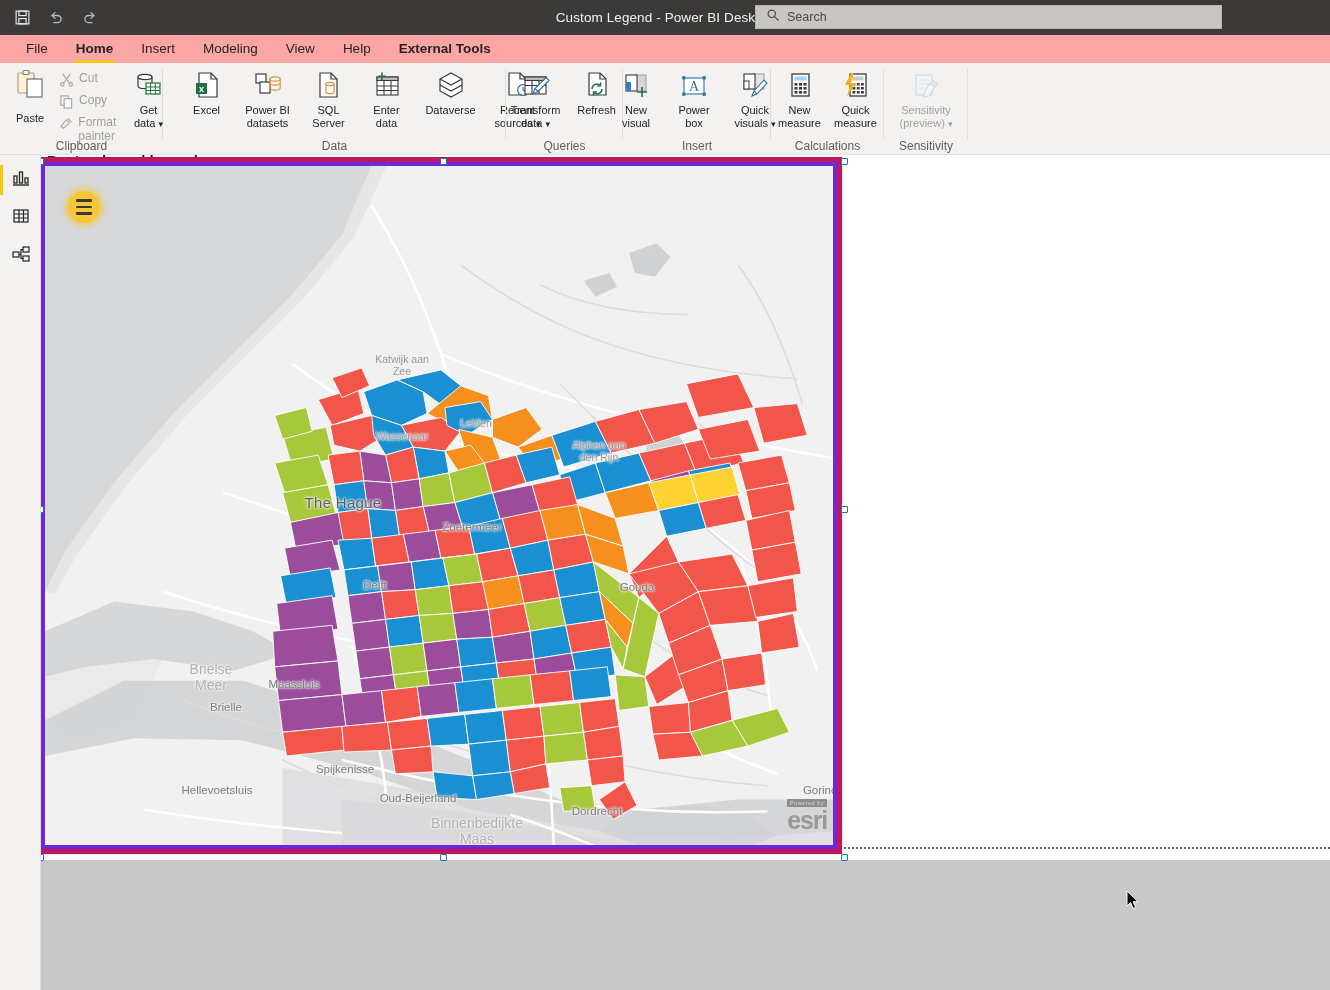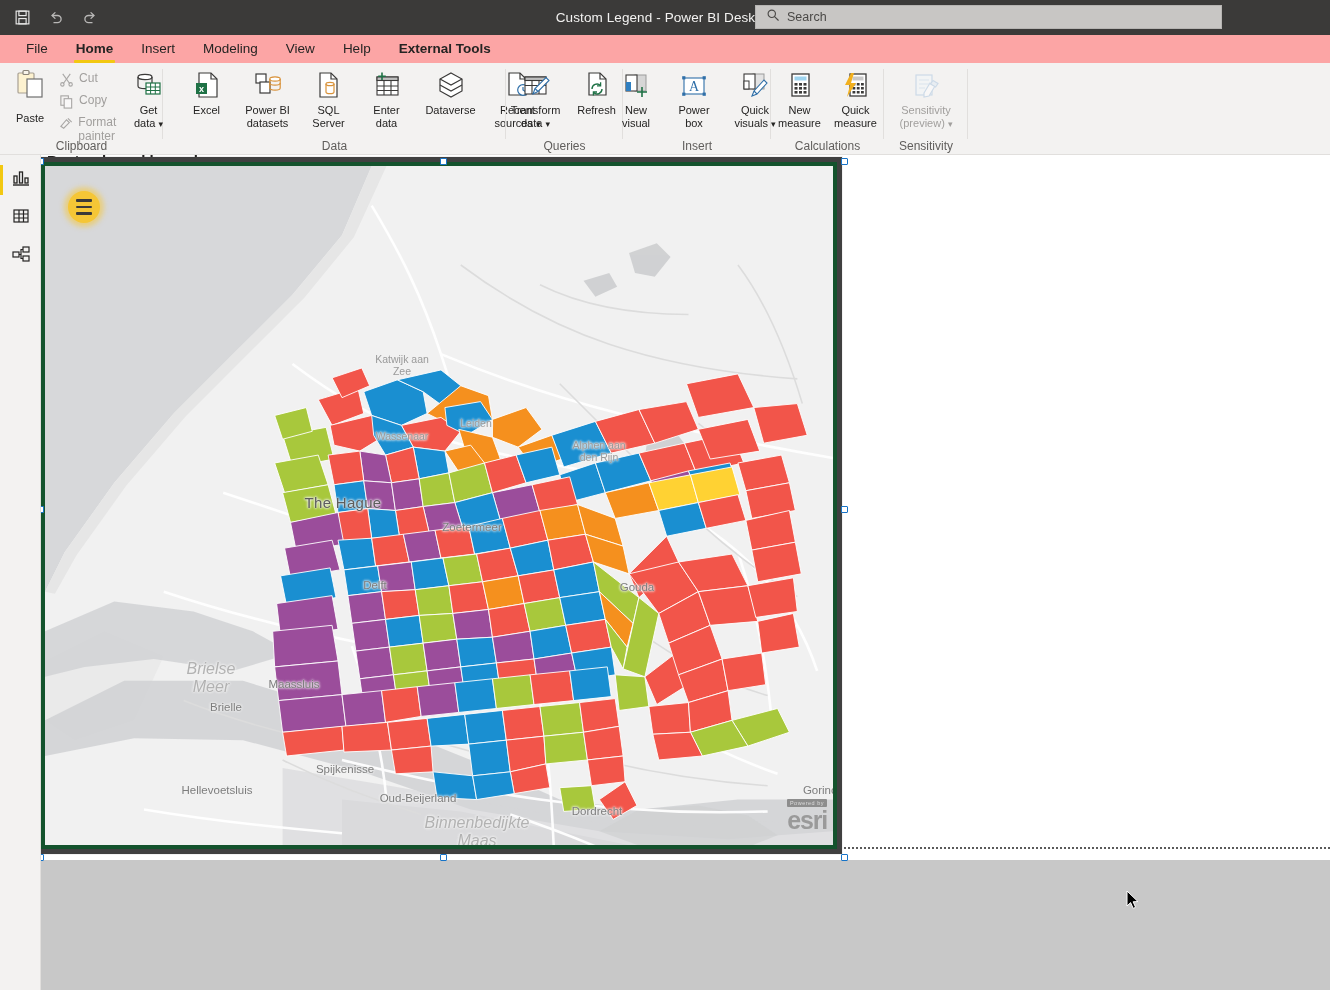--- a/index.html
+++ b/index.html
@@ -128,22 +128,22 @@
     border-top: 2px dotted #5a5a5a;
   }
   .vis-title {
     position: absolute; left: 6px; top: -3px;
     font-size: 15px; font-weight: bold; color: #252423; white-space: nowrap;
   }
 
   
   .visual {
     position: absolute; left: -5px; top: 2px; width: 806px; height: 697px;
-    border: 5px solid #404040;
-    background: #14532d;
+    border: 5px solid #be185d;
+    background: #6d28d9;
     box-shadow: 0 0 0 1px rgba(0,0,0,.05);
   }
   .vis-inner {
     position: absolute; left: 4px; top: 4px; right: 4px; bottom: 4px;
     overflow: hidden; background: #dfe0e2;
   }
   .handle {
     position: absolute; width: 7px; height: 7px; background: #ffffff;
     border: 1px solid #1673c8; border-radius: 1px;
   }
@@ -163,21 +163,21 @@
   .map svg { position: absolute; inset: 0; display: block; }
   .mlabel {
     position: absolute; font-family: "Liberation Sans", sans-serif;
     color: #8a8a8a; white-space: nowrap; text-align: center;
     transform: translate(-50%, -50%); line-height: 1.12;
     text-shadow: 0 0 3px #f2f2f2, 0 0 3px #f2f2f2, 0 0 2px #f2f2f2;
   }
   .mlabel.big { font-size: 15px; color: #5d5d5d; font-weight: normal; letter-spacing:.3px;}
   .mlabel.med { font-size: 11.5px; color: #7d7d7d; }
   .mlabel.sm  { font-size: 10.5px; color: #9a9a9a; }
-  .mlabel.water { font-style: italic; color: #b2b2b2; font-size: 16px; }
+  .mlabel.water { color: #b2b2b2; font-size: 14px; }
 
   .esri {
     position: absolute; right: 6px; bottom: 14px; text-align: right;
     color: #8d8d8d; user-select: none;
   }
   .esri .cap {
     font-size: 5.5px; letter-spacing: .5px; background: #8d8d8d; color: #dcdcdc;
     padding: 1px 3px; display: inline-block; border-radius: 1px; margin-bottom: 0px;
   }
   .esri .nm {

